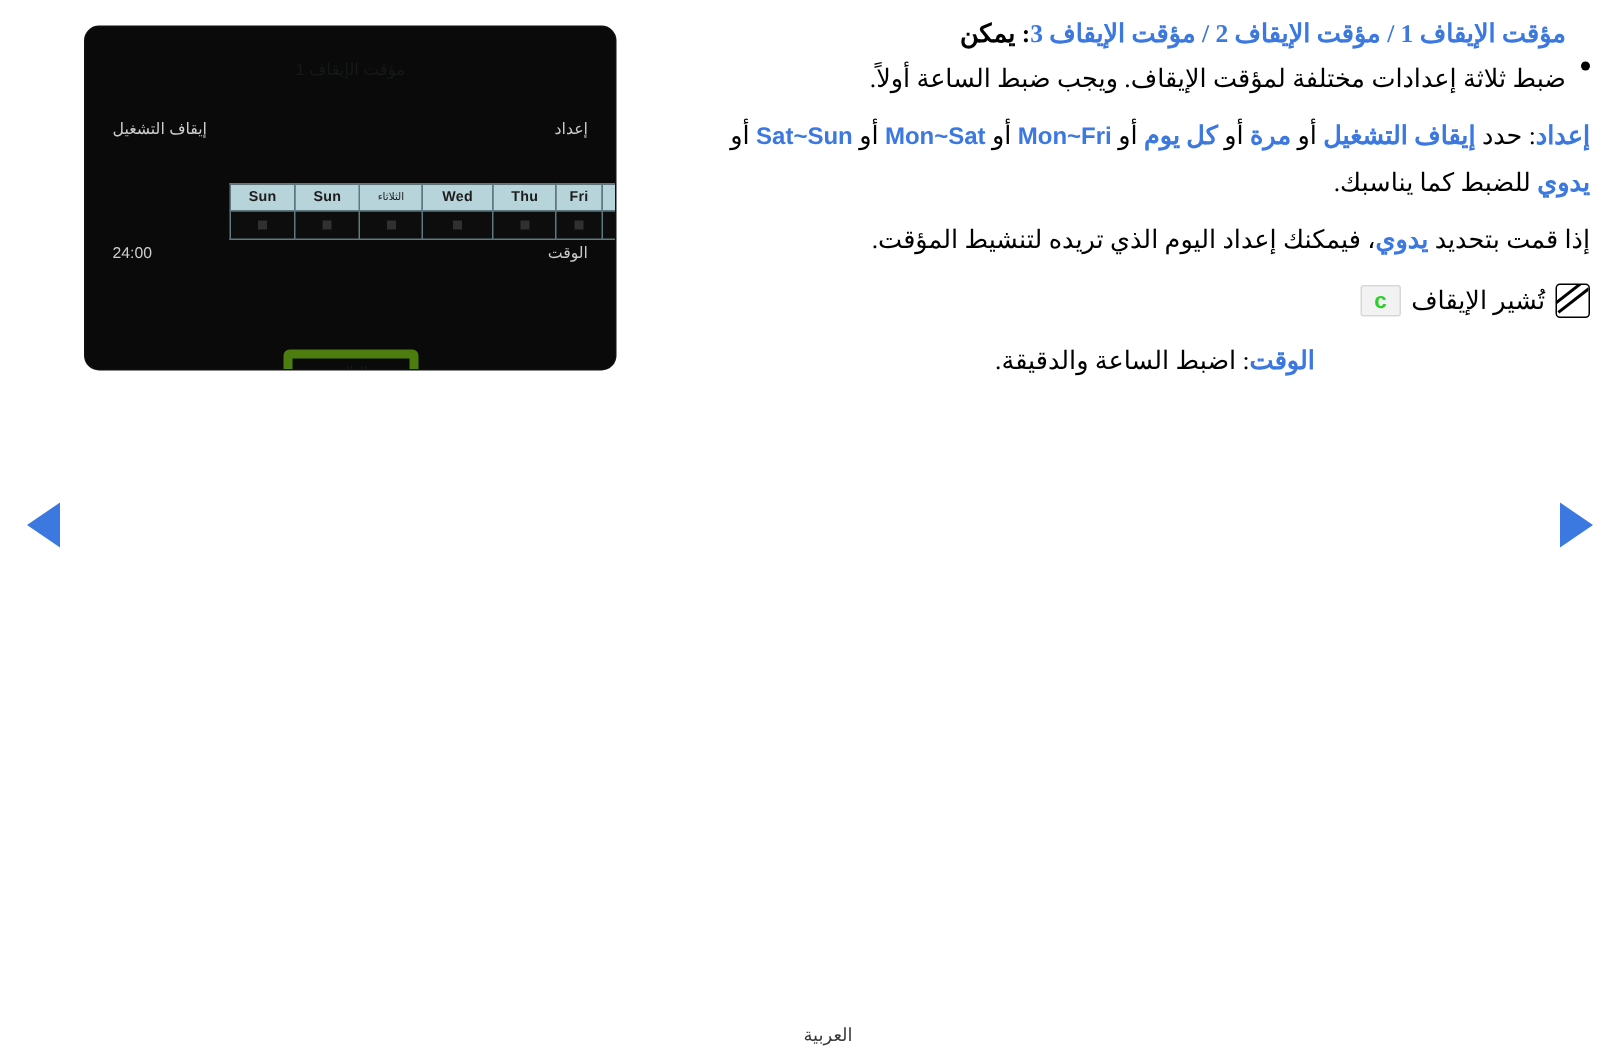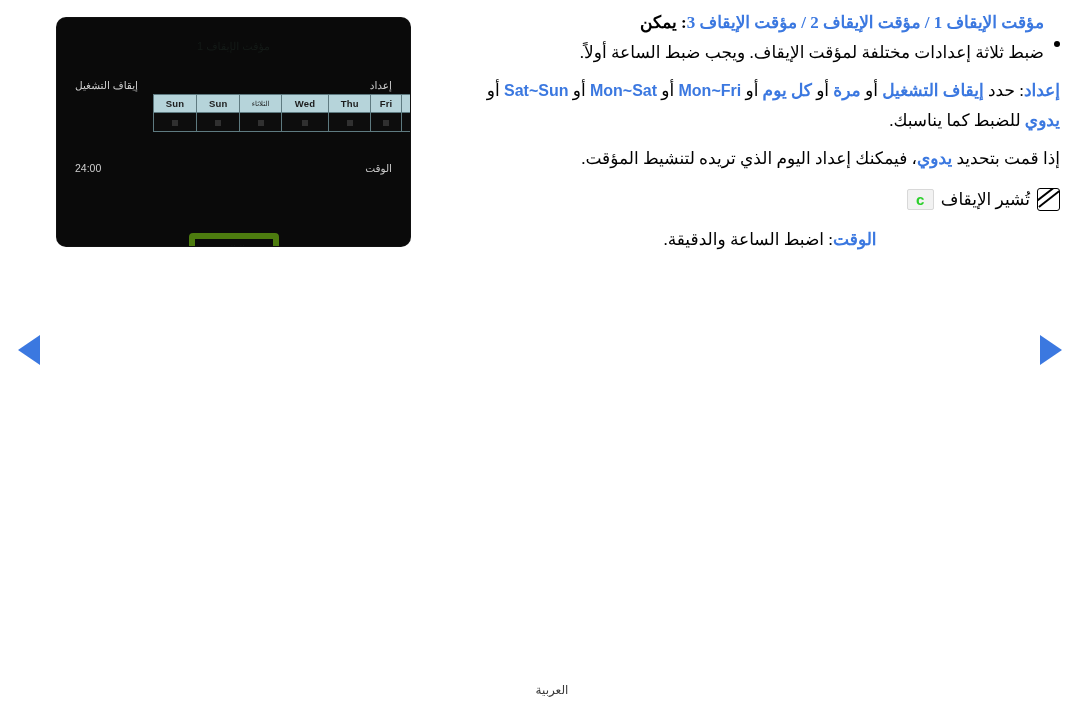--- a/index.html
+++ b/index.html
@@ -50,21 +50,21 @@
     font-size: 10.5px;
   }
   #tv-row-setup { top: 61px; }
   #tv-row-time  { top: 144px; }
   #tv-row-setup .tv-value { color: #cfcfcf; }
   #tv-row-time  .tv-value { color: #cfcfcf; font-family: "Liberation Sans", sans-serif; }
 
   #tv-day-table {
     position: absolute;
     left: 96px;
-    top: 76px;
+    top: 104px;
     width: 285px;
     border-collapse: collapse;
     direction: ltr;
   }
   #tv-day-table td {
     border: 1px solid #5e7a80;
     padding: 0;
     text-align: center;
   }
   #tv-day-table tr.head td {

